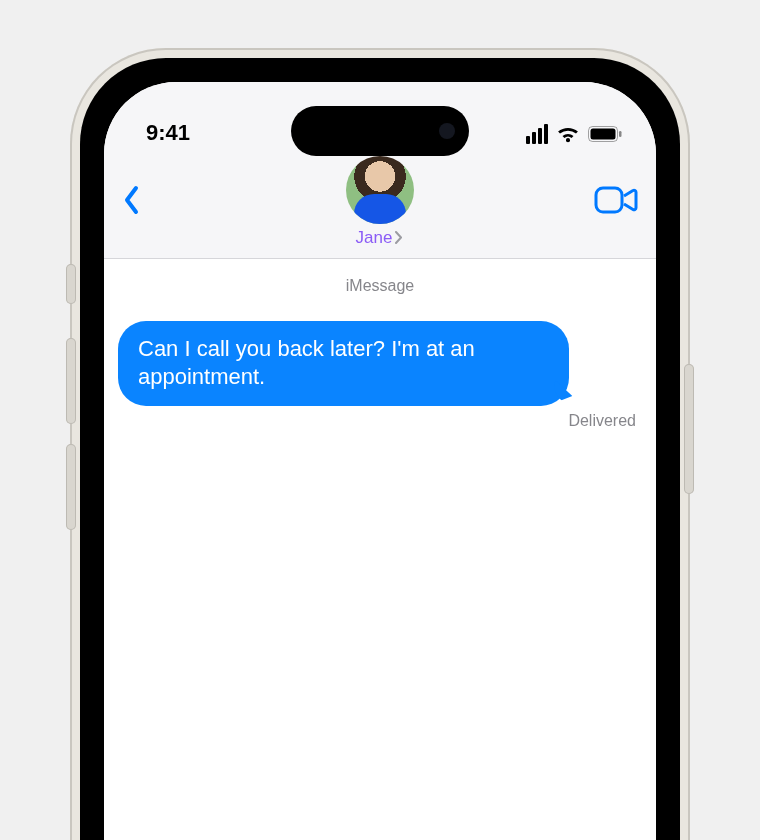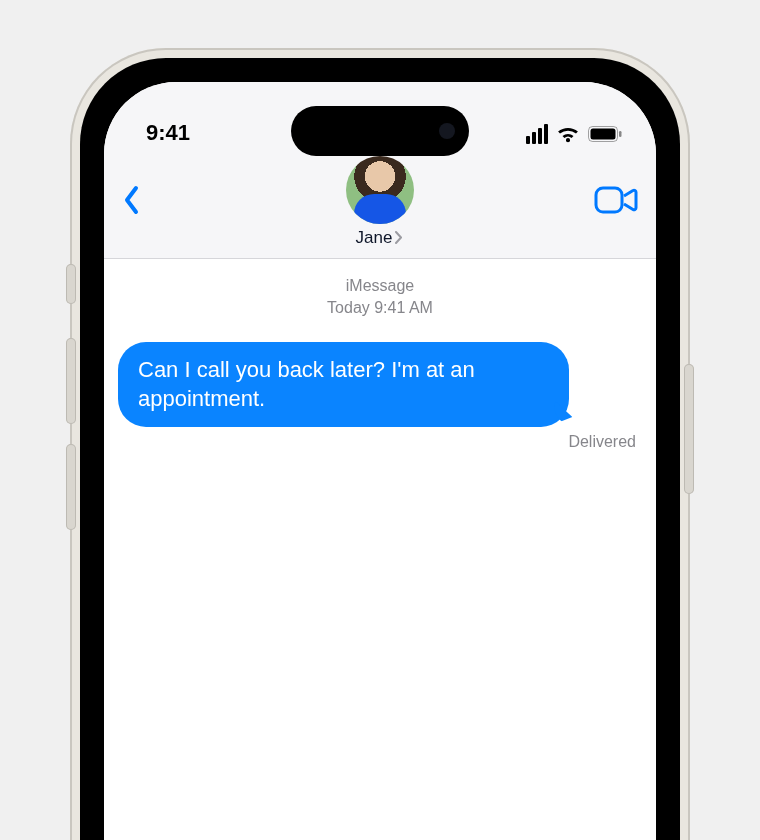--- a/index.html
+++ b/index.html
@@ -122,21 +122,21 @@
     position: relative;
     overflow:hidden;
   }
   .avatar::after{
     content:"";
     position:absolute; left:8px; right:8px; bottom:-6px; height:36px;
     background:#1556e6; border-radius:20px 20px 0 0;
   }
   .contact-name-row {
     display:flex; align-items:center; gap:2px;
-    font-size: 17px; color:#0f172a;
+    font-size: 17px; color:#8b5cf6;
   }
   .name-chevron { color:#9c9ca2; font-size:15px; line-height:1; }
 
   
   .thread {
     flex:1;
     background:#fff;
     padding: 16px 14px 0 14px;
     display:flex; flex-direction:column;
   }
@@ -235,21 +235,20 @@
             <svg width="44" height="30" viewBox="0 0 44 30">
                 <rect x="2" y="3" width="26" height="24" rx="7" fill="none" stroke="currentColor" stroke-width="3"></rect>
                 <path d="M30 11l9-5.5c1.4-.9 3 .2 3 1.8v15.4c0 1.6-1.6 2.7-3 1.8L30 19" fill="none" stroke="currentColor" stroke-width="3" stroke-linejoin="round"></path>
               </svg>
           </span>
         </div>
 
         <div class="thread">
           <div class="date-header">
             <span class="top">iMessage</span>
-            <span class="bot">Today 9:41 AM</span>
           </div>
           <div class="bubble-row">
             <div class="bubble">Can I call you back later? I'm at an appointment.</div>
           </div>
           <div class="delivery">Delivered</div>
         </div>
 
       </div>
     </div>
   </div>

